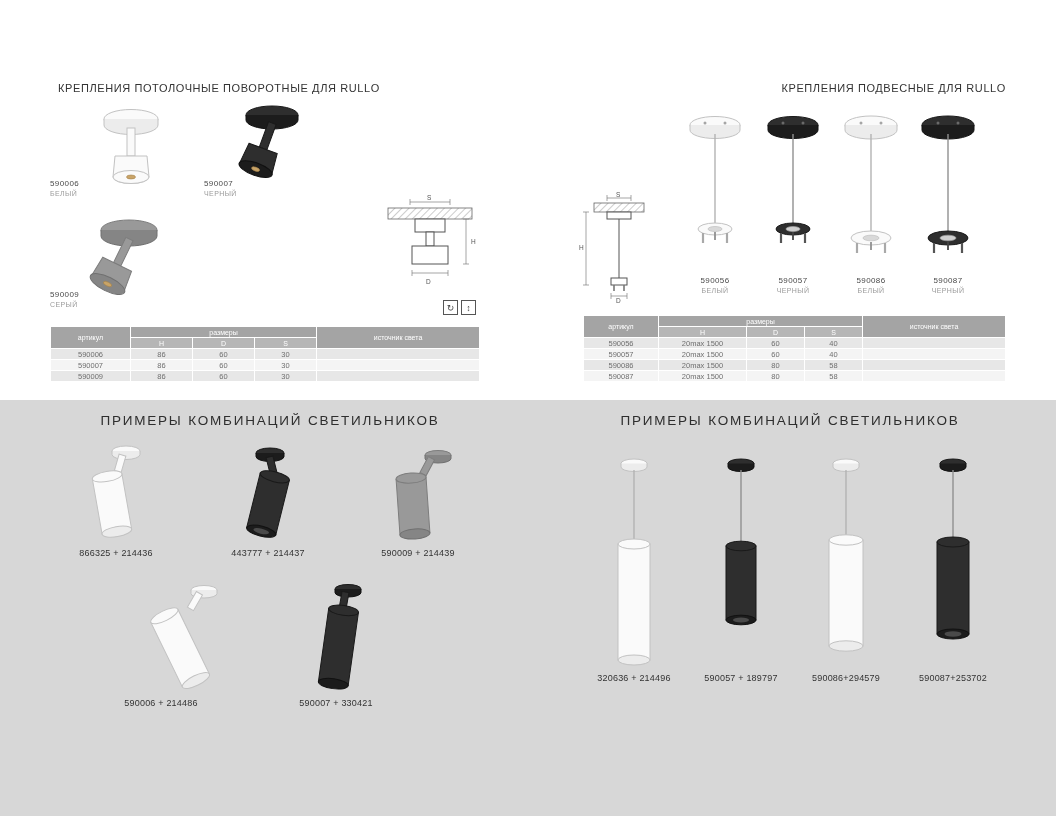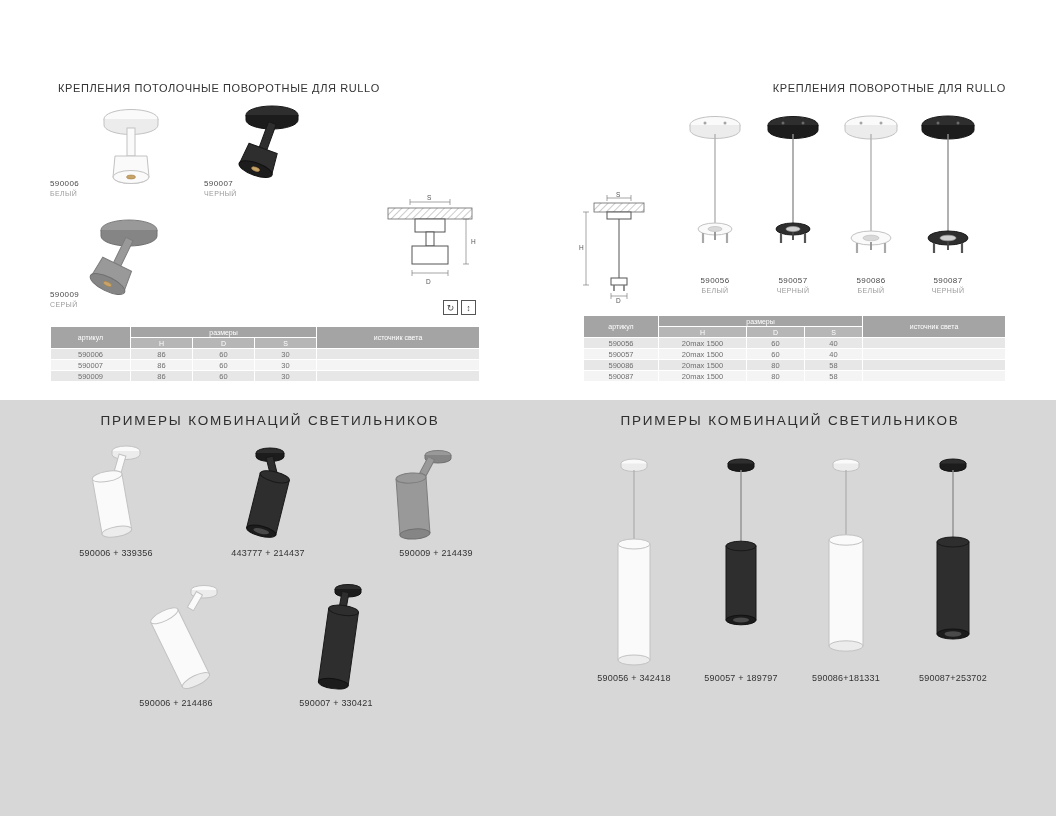--- a/index.html
+++ b/index.html
@@ -49,21 +49,21 @@
   .draw     { stroke:#555555; stroke-width:1; fill:#ffffff; }
 </style>
 </head>
 <body>
 
 <div class="page">
 
   <div class="examples-band"></div>
 
   <div class="sec-title" style="left:50px;top:82px;margin-left:8px;">КРЕПЛЕНИЯ ПОТОЛОЧНЫЕ ПОВОРОТНЫЕ ДЛЯ RULLO</div>
-  <div class="sec-title" style="right:50px;top:82px;text-align:right;">КРЕПЛЕНИЯ ПОВОРОТНЫЕ ДЛЯ RULLO</div>
+  <div class="sec-title" style="right:50px;top:82px;text-align:right;">КРЕПЛЕНИЯ ПОДВЕСНЫЕ ДЛЯ RULLO</div>
 
   <div class="fig" style="left:90px;top:106px;">
     <svg width="82" height="82" viewBox="0 0 82 82">
       <ellipse cx="41" cy="13" rx="27" ry="9.5" class="f-white"></ellipse>
       <path d="M14 13 v6 a27 9.5 0 0 0 54 0 v-6" class="f-white2"></path>
       <rect x="37" y="22" width="8" height="28" class="f-white"></rect>
       <path d="M25 50 L57 50 L59 71 A18 6.5 0 0 1 23 71 Z" class="f-white"></path>
       <ellipse cx="41" cy="71" rx="18" ry="6.5" class="f-white"></ellipse>
       <ellipse cx="41" cy="71" rx="4.5" ry="2" class="brass"></ellipse>
     </svg>
@@ -344,21 +344,21 @@
       <ellipse cx="60" cy="9" rx="14" ry="5" class="f-white"></ellipse>
       <path d="M46 9 v3.5 a14 5 0 0 0 28 0 v-3.5" class="f-white2"></path>
       <rect x="53" y="13" width="7" height="17" class="f-white" transform="rotate(16 56 13)"></rect>
       <g transform="rotate(-10 46 62)">
         <rect x="31" y="34" width="30" height="56" class="f-white"></rect>
         <ellipse cx="46" cy="34" rx="15" ry="5" class="f-white"></ellipse>
         <ellipse cx="46" cy="90" rx="15" ry="5" class="f-white2"></ellipse>
       </g>
     </svg>
   </div>
-  <div class="combo-label" style="left:56px;top:548px;width:120px;">590006 + 339356</div>
+  <div class="combo-label" style="left:56px;top:548px;width:120px;">866325 + 214436</div>
 
   <div class="fig" style="left:218px;top:444px;">
     <svg width="100" height="103" viewBox="0 0 100 103">
       <ellipse cx="52" cy="9" rx="14" ry="5" class="f-black"></ellipse>
       <path d="M38 9 v3.5 a14 5 0 0 0 28 0 v-3.5" class="f-black2"></path>
       <rect x="48" y="13" width="7" height="17" class="f-black" transform="rotate(-14 51 13)"></rect>
       <g transform="rotate(14 50 60)">
         <rect x="35" y="32" width="30" height="56" class="f-black"></rect>
         <ellipse cx="50" cy="32" rx="15" ry="5" class="f-black"></ellipse>
         <ellipse cx="50" cy="88" rx="15" ry="5" class="f-black2"></ellipse>
@@ -373,35 +373,35 @@
       <ellipse cx="70" cy="9" rx="13" ry="4.5" class="f-grey"></ellipse>
       <path d="M57 9 v3.5 a13 4.5 0 0 0 26 0 v-3.5" class="f-grey2"></path>
       <rect x="60" y="12" width="7" height="18" class="f-grey" transform="rotate(28 63 12)"></rect>
       <g transform="rotate(-4 45 60)">
         <rect x="30" y="32" width="30" height="56" class="f-grey"></rect>
         <ellipse cx="45" cy="32" rx="15" ry="5" class="f-grey"></ellipse>
         <ellipse cx="45" cy="88" rx="15" ry="5" class="f-grey2"></ellipse>
       </g>
     </svg>
   </div>
-  <div class="combo-label" style="left:376px;top:548px;width:120px;">590009 + 214439</div>
+  <div class="combo-label" style="left:358px;top:548px;width:120px;">590009 + 214439</div>
 
   <div class="fig" style="left:126px;top:580px;">
     <svg width="120" height="116" viewBox="0 0 120 116">
       <ellipse cx="78" cy="10" rx="13" ry="4.5" class="f-white"></ellipse>
       <path d="M65 10 v3.5 a13 4.5 0 0 0 26 0 v-3.5" class="f-white2"></path>
       <rect x="70" y="13" width="7" height="18" class="f-white" transform="rotate(30 73 13)"></rect>
       <g transform="rotate(-26 55 70)">
         <rect x="40" y="32" width="30" height="72" class="f-white"></rect>
         <ellipse cx="55" cy="32" rx="15" ry="5" class="f-white"></ellipse>
         <ellipse cx="55" cy="104" rx="15" ry="5" class="f-white2"></ellipse>
       </g>
     </svg>
   </div>
-  <div class="combo-label" style="left:116px;top:698px;width:120px;">590006 + 214486</div>
+  <div class="combo-label" style="left:101px;top:698px;width:120px;">590006 + 214486</div>
 
   <div class="fig" style="left:288px;top:580px;">
     <svg width="100" height="116" viewBox="0 0 100 116">
       <ellipse cx="60" cy="9" rx="13" ry="4.5" class="f-black"></ellipse>
       <path d="M47 9 v3.5 a13 4.5 0 0 0 26 0 v-3.5" class="f-black2"></path>
       <rect x="54" y="12" width="7" height="17" class="f-black" transform="rotate(10 57 12)"></rect>
       <g transform="rotate(8 50 70)">
         <rect x="35" y="30" width="30" height="74" class="f-black"></rect>
         <ellipse cx="50" cy="30" rx="15" ry="5" class="f-black"></ellipse>
         <ellipse cx="50" cy="104" rx="15" ry="5" class="f-black2"></ellipse>
@@ -413,21 +413,21 @@
   <div class="fig" style="left:606px;top:456px;">
     <svg width="56" height="212" viewBox="0 0 56 212">
       <ellipse cx="28" cy="7.5" rx="13" ry="4.5" class="f-white"></ellipse>
       <path d="M15 7.5 v3.5 a13 4.5 0 0 0 26 0 v-3.5" class="f-white2"></path>
       <line x1="28" y1="14" x2="28" y2="86" class="wire"></line>
       <rect x="12" y="88" width="32" height="116" class="f-white"></rect>
       <ellipse cx="28" cy="88" rx="16" ry="5" class="f-white"></ellipse>
       <ellipse cx="28" cy="204" rx="16" ry="5" class="f-white2"></ellipse>
     </svg>
   </div>
-  <div class="combo-label" style="left:584px;top:673px;width:100px;">590056 + 342418</div>
+  <div class="combo-label" style="left:584px;top:673px;width:100px;">320636 + 214496</div>
 
   <div class="fig" style="left:713px;top:456px;">
     <svg width="56" height="172" viewBox="0 0 56 172">
       <ellipse cx="28" cy="7.5" rx="13" ry="4.5" class="f-black"></ellipse>
       <path d="M15 7.5 v3.5 a13 4.5 0 0 0 26 0 v-3.5" class="f-black2"></path>
       <line x1="28" y1="14" x2="28" y2="88" class="wire-d"></line>
       <rect x="13" y="90" width="30" height="74" class="f-black"></rect>
       <ellipse cx="28" cy="90" rx="15" ry="4.8" class="f-black"></ellipse>
       <ellipse cx="28" cy="164" rx="15" ry="4.8" class="f-black2"></ellipse>
       <ellipse cx="28" cy="164" rx="8" ry="2.6" fill="#4a4a4a"></ellipse>
@@ -438,21 +438,21 @@
   <div class="fig" style="left:817px;top:456px;">
     <svg width="58" height="198" viewBox="0 0 58 198">
       <ellipse cx="29" cy="7.5" rx="13" ry="4.5" class="f-white"></ellipse>
       <path d="M16 7.5 v3.5 a13 4.5 0 0 0 26 0 v-3.5" class="f-white2"></path>
       <line x1="29" y1="14" x2="29" y2="82" class="wire"></line>
       <rect x="12" y="84" width="34" height="106" class="f-white"></rect>
       <ellipse cx="29" cy="84" rx="17" ry="5.2" class="f-white"></ellipse>
       <ellipse cx="29" cy="190" rx="17" ry="5.2" class="f-white2"></ellipse>
     </svg>
   </div>
-  <div class="combo-label" style="left:796px;top:673px;width:100px;">590086+181331</div>
+  <div class="combo-label" style="left:796px;top:673px;width:100px;">590086+294579</div>
 
   <div class="fig" style="left:924px;top:456px;">
     <svg width="58" height="188" viewBox="0 0 58 188">
       <ellipse cx="29" cy="7.5" rx="13" ry="4.5" class="f-black"></ellipse>
       <path d="M16 7.5 v3.5 a13 4.5 0 0 0 26 0 v-3.5" class="f-black2"></path>
       <line x1="29" y1="14" x2="29" y2="84" class="wire-d"></line>
       <rect x="13" y="86" width="32" height="92" class="f-black"></rect>
       <ellipse cx="29" cy="86" rx="16" ry="5" class="f-black"></ellipse>
       <ellipse cx="29" cy="178" rx="16" ry="5" class="f-black2"></ellipse>
       <ellipse cx="29" cy="178" rx="8.5" ry="2.7" fill="#4a4a4a"></ellipse>

